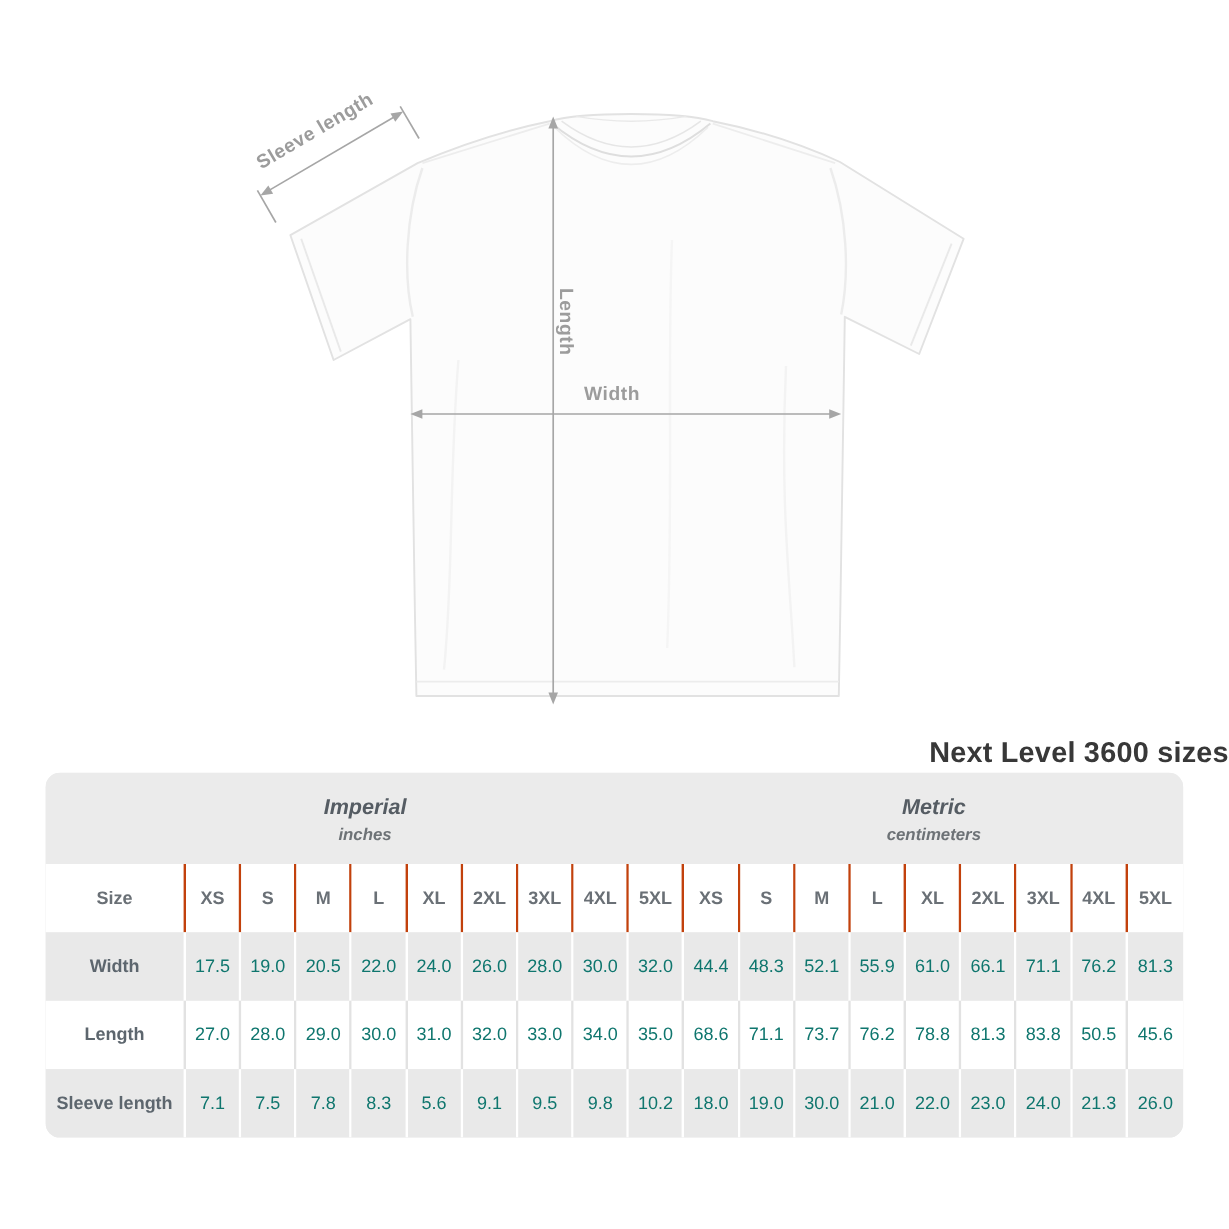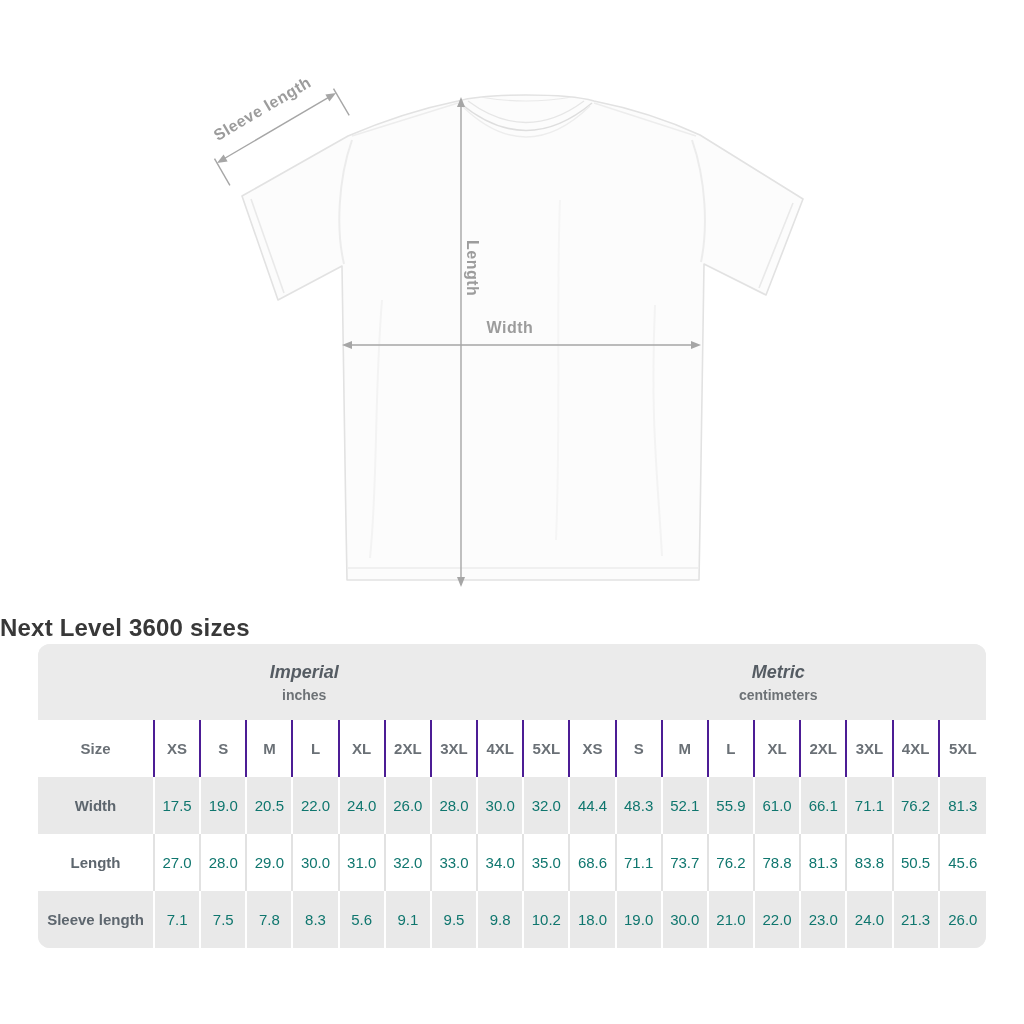--- a/index.html
+++ b/index.html
@@ -1,29 +1,29 @@
 <!DOCTYPE html>
 <html><head>
 <meta charset="utf-8">
 <style>
   html,body{margin:0;padding:0;background:#ffffff;}
   body{font-family:"Liberation Sans", sans-serif; width:1024px; height:1024px; overflow:hidden;}
   .page{width:1024px;height:1024px;background:#fff;}
   .diagram-wrap{width:1024px;height:612px;}
   svg text{font-family:"Liberation Sans", sans-serif;}
   .dim-label{font-size:16px;font-weight:bold;fill:#9c9c9c;letter-spacing:.5px;}
-  h1.title{margin:0;padding:0;text-align:left;font-size:24px;line-height:32px;color:#383838;font-weight:bold;letter-spacing:.2px;}
+  h1.title{margin:0;padding:0;text-align:right;font-size:24px;line-height:32px;color:#383838;font-weight:bold;letter-spacing:.2px;}
   p.subtitle{margin:2px 0 20px 0;text-align:center;font-style:italic;font-size:15px;line-height:20px;color:#7d7d7d;}
   .card{margin:0 38px;border-radius:12px;overflow:hidden;background:#ebebeb;}
   table{width:100%;border-collapse:separate;border-spacing:0;table-layout:fixed;}
   th,td{padding:0;text-align:center;vertical-align:middle;}
   .unit-row th{height:76px;background:#ebebeb;margin-left:43px;}
   .unit-name{font-size:18px;font-weight:bold;font-style:italic;color:#555c63;}
-  .unit-sub{font-size:14px;color:#6d7276;margin-top:4px;}
-  .sizes-row th{height:57px;background:#ffffff;font-size:15px;font-weight:bold;color:#6a7076;border-right:2px solid #4c1d95;}
+  .unit-sub{font-size:14px;font-style:italic;color:#6d7276;margin-top:4px;}
+  .sizes-row th{height:57px;background:#ffffff;font-size:15px;font-weight:bold;color:#6a7076;border-right:2px solid #c2410c;}
   .sizes-row > *:last-child{border-right:none;}
   tbody th{font-size:15px;font-weight:bold;color:#5d666e;}
   tbody td{font-size:15px;color:#0f766e;}
   tr.light > th, tr.light > td{height:57px;background:#ffffff;border-right:2px solid #e2e2e2;}
   tr.shade > th, tr.shade > td{height:57px;background:#e9e9e9;border-right:2px solid #ffffff;}
   tr.light > *:last-child, tr.shade > *:last-child{border-right:none;}
 </style>
 </head>
 <body>
 

